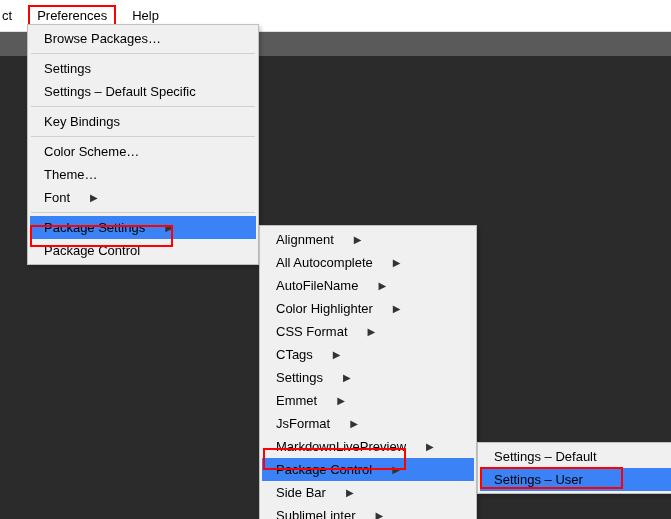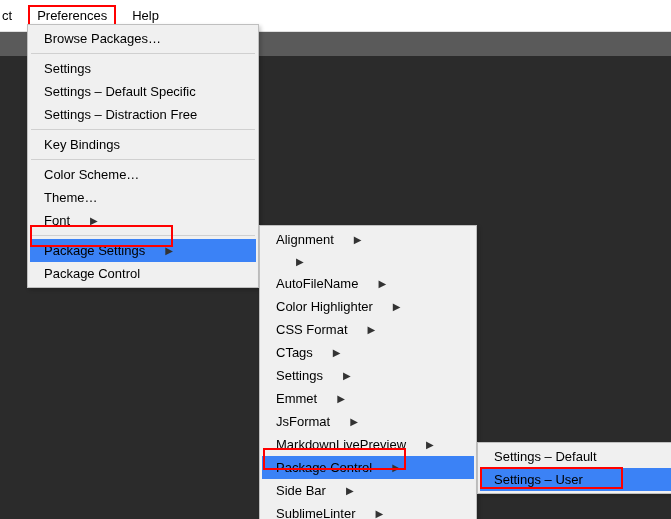--- a/index.html
+++ b/index.html
@@ -96,23 +96,20 @@
   <div class="dropdown-item">
       <span>Browse Packages…</span>
     </div>
   <div class="dropdown-sep"></div>
   <div class="dropdown-item">
       <span>Settings</span>
     </div>
   <div class="dropdown-item">
       <span>Settings – Default Specific</span>
     </div>
-  <div class="dropdown-item">
-      <span>Settings – Distraction Free</span>
-    </div>
   <div class="dropdown-sep"></div>
   <div class="dropdown-item">
       <span>Key Bindings</span>
     </div>
   <div class="dropdown-sep"></div>
   <div class="dropdown-item">
       <span>Color Scheme…</span>
     </div>
   <div class="dropdown-item">
       <span>Theme…</span>
@@ -130,20 +127,21 @@
       <span>Package Control</span>
     </div>
 </div>
 
 <div class="dropdown dd2">
   <div class="dropdown-item">
       <span>Alignment</span>
       <span class="submenu-arrow">▶</span>
     </div>
   <div class="dropdown-item">
+      <span>All Autocomplete</span>
       <span class="submenu-arrow">▶</span>
     </div>
   <div class="dropdown-item">
       <span>AutoFileName</span>
       <span class="submenu-arrow">▶</span>
     </div>
   <div class="dropdown-item">
       <span>Color Highlighter</span>
       <span class="submenu-arrow">▶</span>
     </div>

